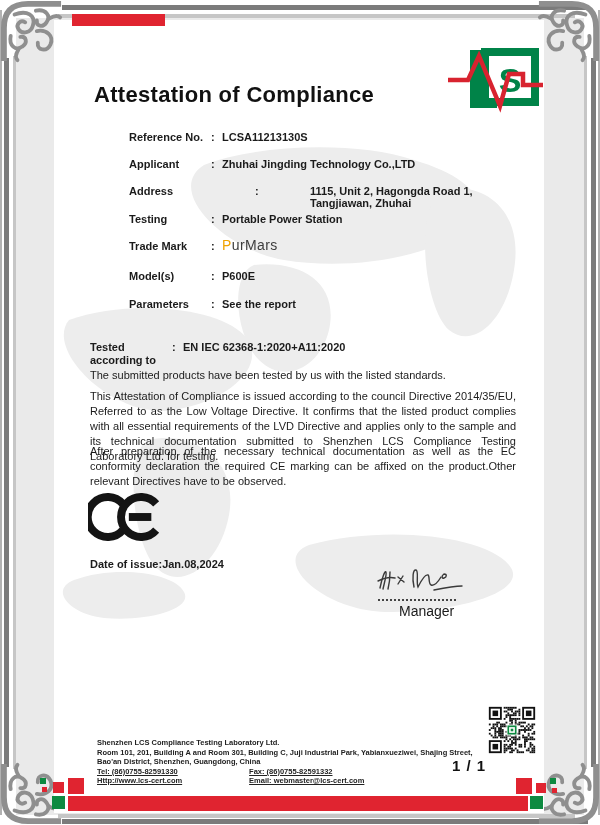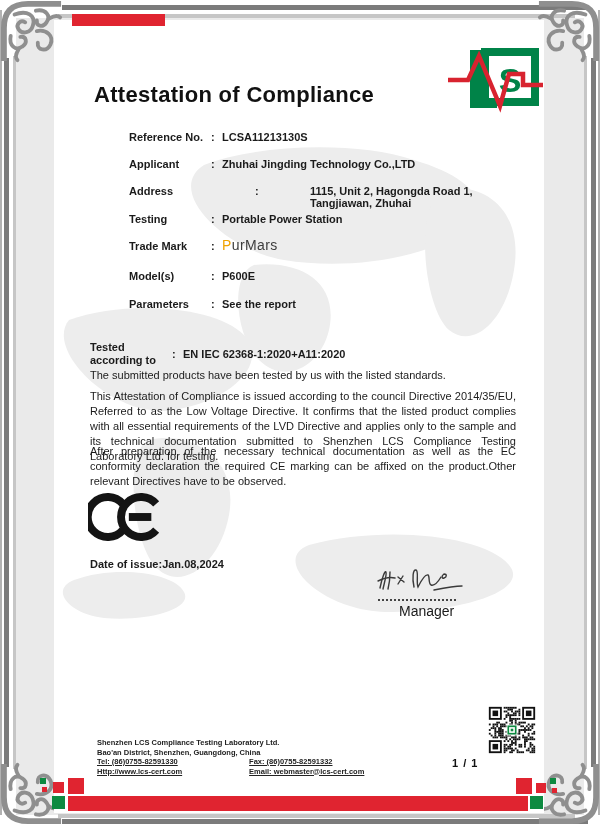--- a/index.html
+++ b/index.html
@@ -44,38 +44,38 @@
   .fields{left:90px;top:131px;width:428px;color:#1b1b1b;}
   .frow{display:flex;align-items:flex-start;font-size:11px;font-weight:700;}
   .frow .lbl{width:82px;flex:0 0 82px;margin-left:39px;}
   .frow .col{width:11px;flex:0 0 11px;}
   .frow .val{flex:1;}
   .r1{height:27px;} .r2{height:27px;} .r3{height:28px;gap:44px;} .r4{height:27px;}
   .r5{height:30px;} .r6{height:28px;} .r7{height:27px;}
   .brand{font-size:14px;font-weight:400;letter-spacing:.4px;color:#3c3c3c;margin-top:-3px;}
   .brand .p1{color:#f0a300;}
 
-  .tested{left:90px;top:341px;width:428px;color:#1b1b1b;display:flex;font-size:11px;font-weight:700;align-items:center;}
+  .tested{left:90px;top:341px;width:428px;color:#1b1b1b;display:flex;font-size:11px;font-weight:700;}
   .tested .lbl{width:82px;flex:0 0 82px;line-height:13px;}
   .tested .col{width:11px;flex:0 0 11px;}
   .para{left:90px;width:426px;font-size:11px;color:#1b1b1b;line-height:15px;}
   .p0{top:368px;}
   .p1{top:389px;text-align:justify;}
   .p2{top:444px;text-align:justify;}
 
   .ce{left:88px;top:490px;}
   .date{left:90px;top:558px;font-size:11px;font-weight:700;color:#1b1b1b;}
   .sig{left:374px;top:560px;}
   .sig-dots{left:378px;top:599px;width:78px;border-top:2px dotted #444;}
   .sig-role{left:399px;top:603px;font-size:14px;color:#1b1b1b;}
 
   .footer{left:97px;top:738px;width:380px;font-size:7.5px;font-weight:700;color:#222;line-height:9.5px;}
   .footer .pair span{display:inline-block;text-decoration:underline;}
   .footer .pair .a{width:150px;}
-  .pagenum{left:452px;top:757px;font-size:11px;font-weight:700;color:#111;letter-spacing:1px;}
+  .pagenum{left:452px;top:757px;font-size:15px;font-weight:700;color:#111;letter-spacing:1px;}
   .qr{left:487px;top:705px;}
 </style>
 </head>
 <body>
 
 <div id="cert">
 
   <div class="band"></div>
   <div class="edge e-top-dark"></div>
   <div class="edge light e-top-light"></div>
@@ -223,20 +223,21 @@
       <path d="M40,27 C38,18 39,9 42,10 C45,11 42,22 44,27 C47,21 51,14 54,15 C56,16 54,23 57,25 C60,26 64,22 67,17"></path>
       <path d="M70,14 C73,14 73,17 70,18 C68,19 67,16 70,14 Z"></path>
       <path d="M60,30 C70,28 80,26 88,26"></path>
     </g>
   </svg>
   <div class="abs sig-dots"></div>
   <div class="abs sig-role">Manager</div>
 
   <div class="abs footer">
     <div>Shenzhen LCS Compliance Testing Laboratory Ltd.</div>
+    <div>Room 101, 201, Building A and Room 301, Building C, Juji Industrial Park, Yabianxueziwei, Shajing Street,</div>
     <div>Bao'an District, Shenzhen, Guangdong, China</div>
     <div class="pair">
       <span class="a">Tel: (86)0755-82591330</span>
       <span>Fax: (86)0755-82591332</span>
     </div>
     <div class="pair">
       <span class="a">Http://www.lcs-cert.com</span>
       <span>Email: webmaster@lcs-cert.com</span>
     </div>
   </div>

